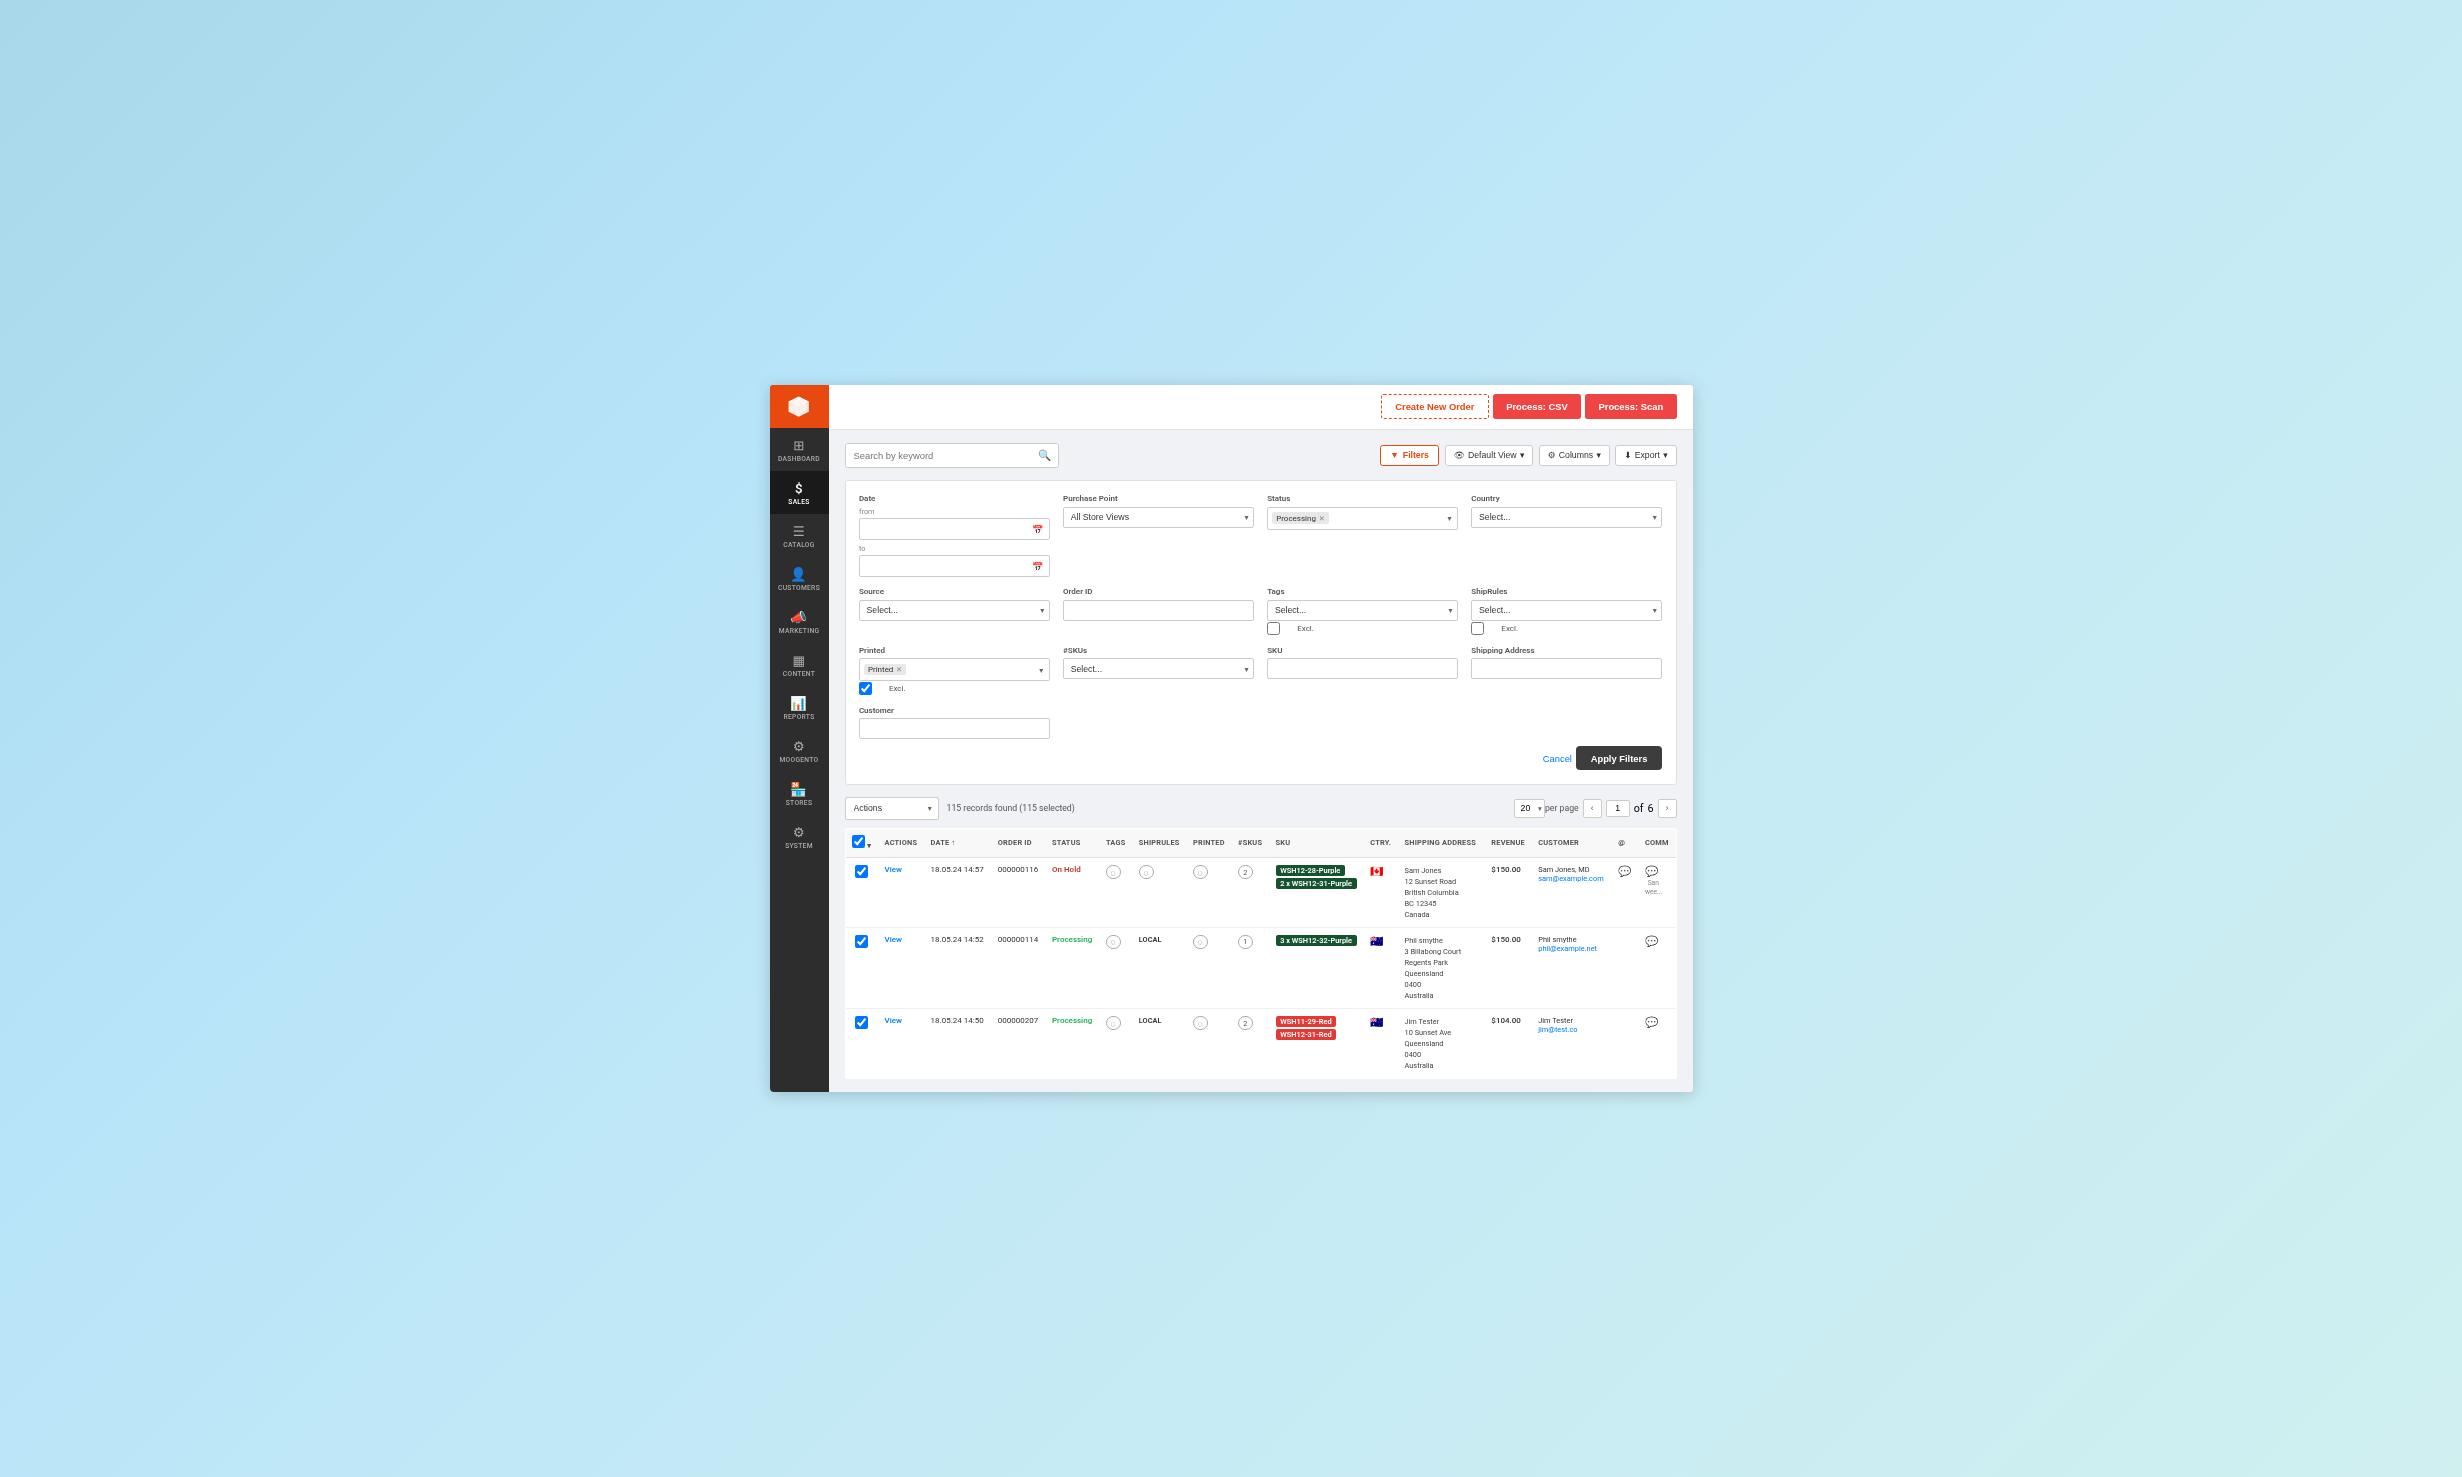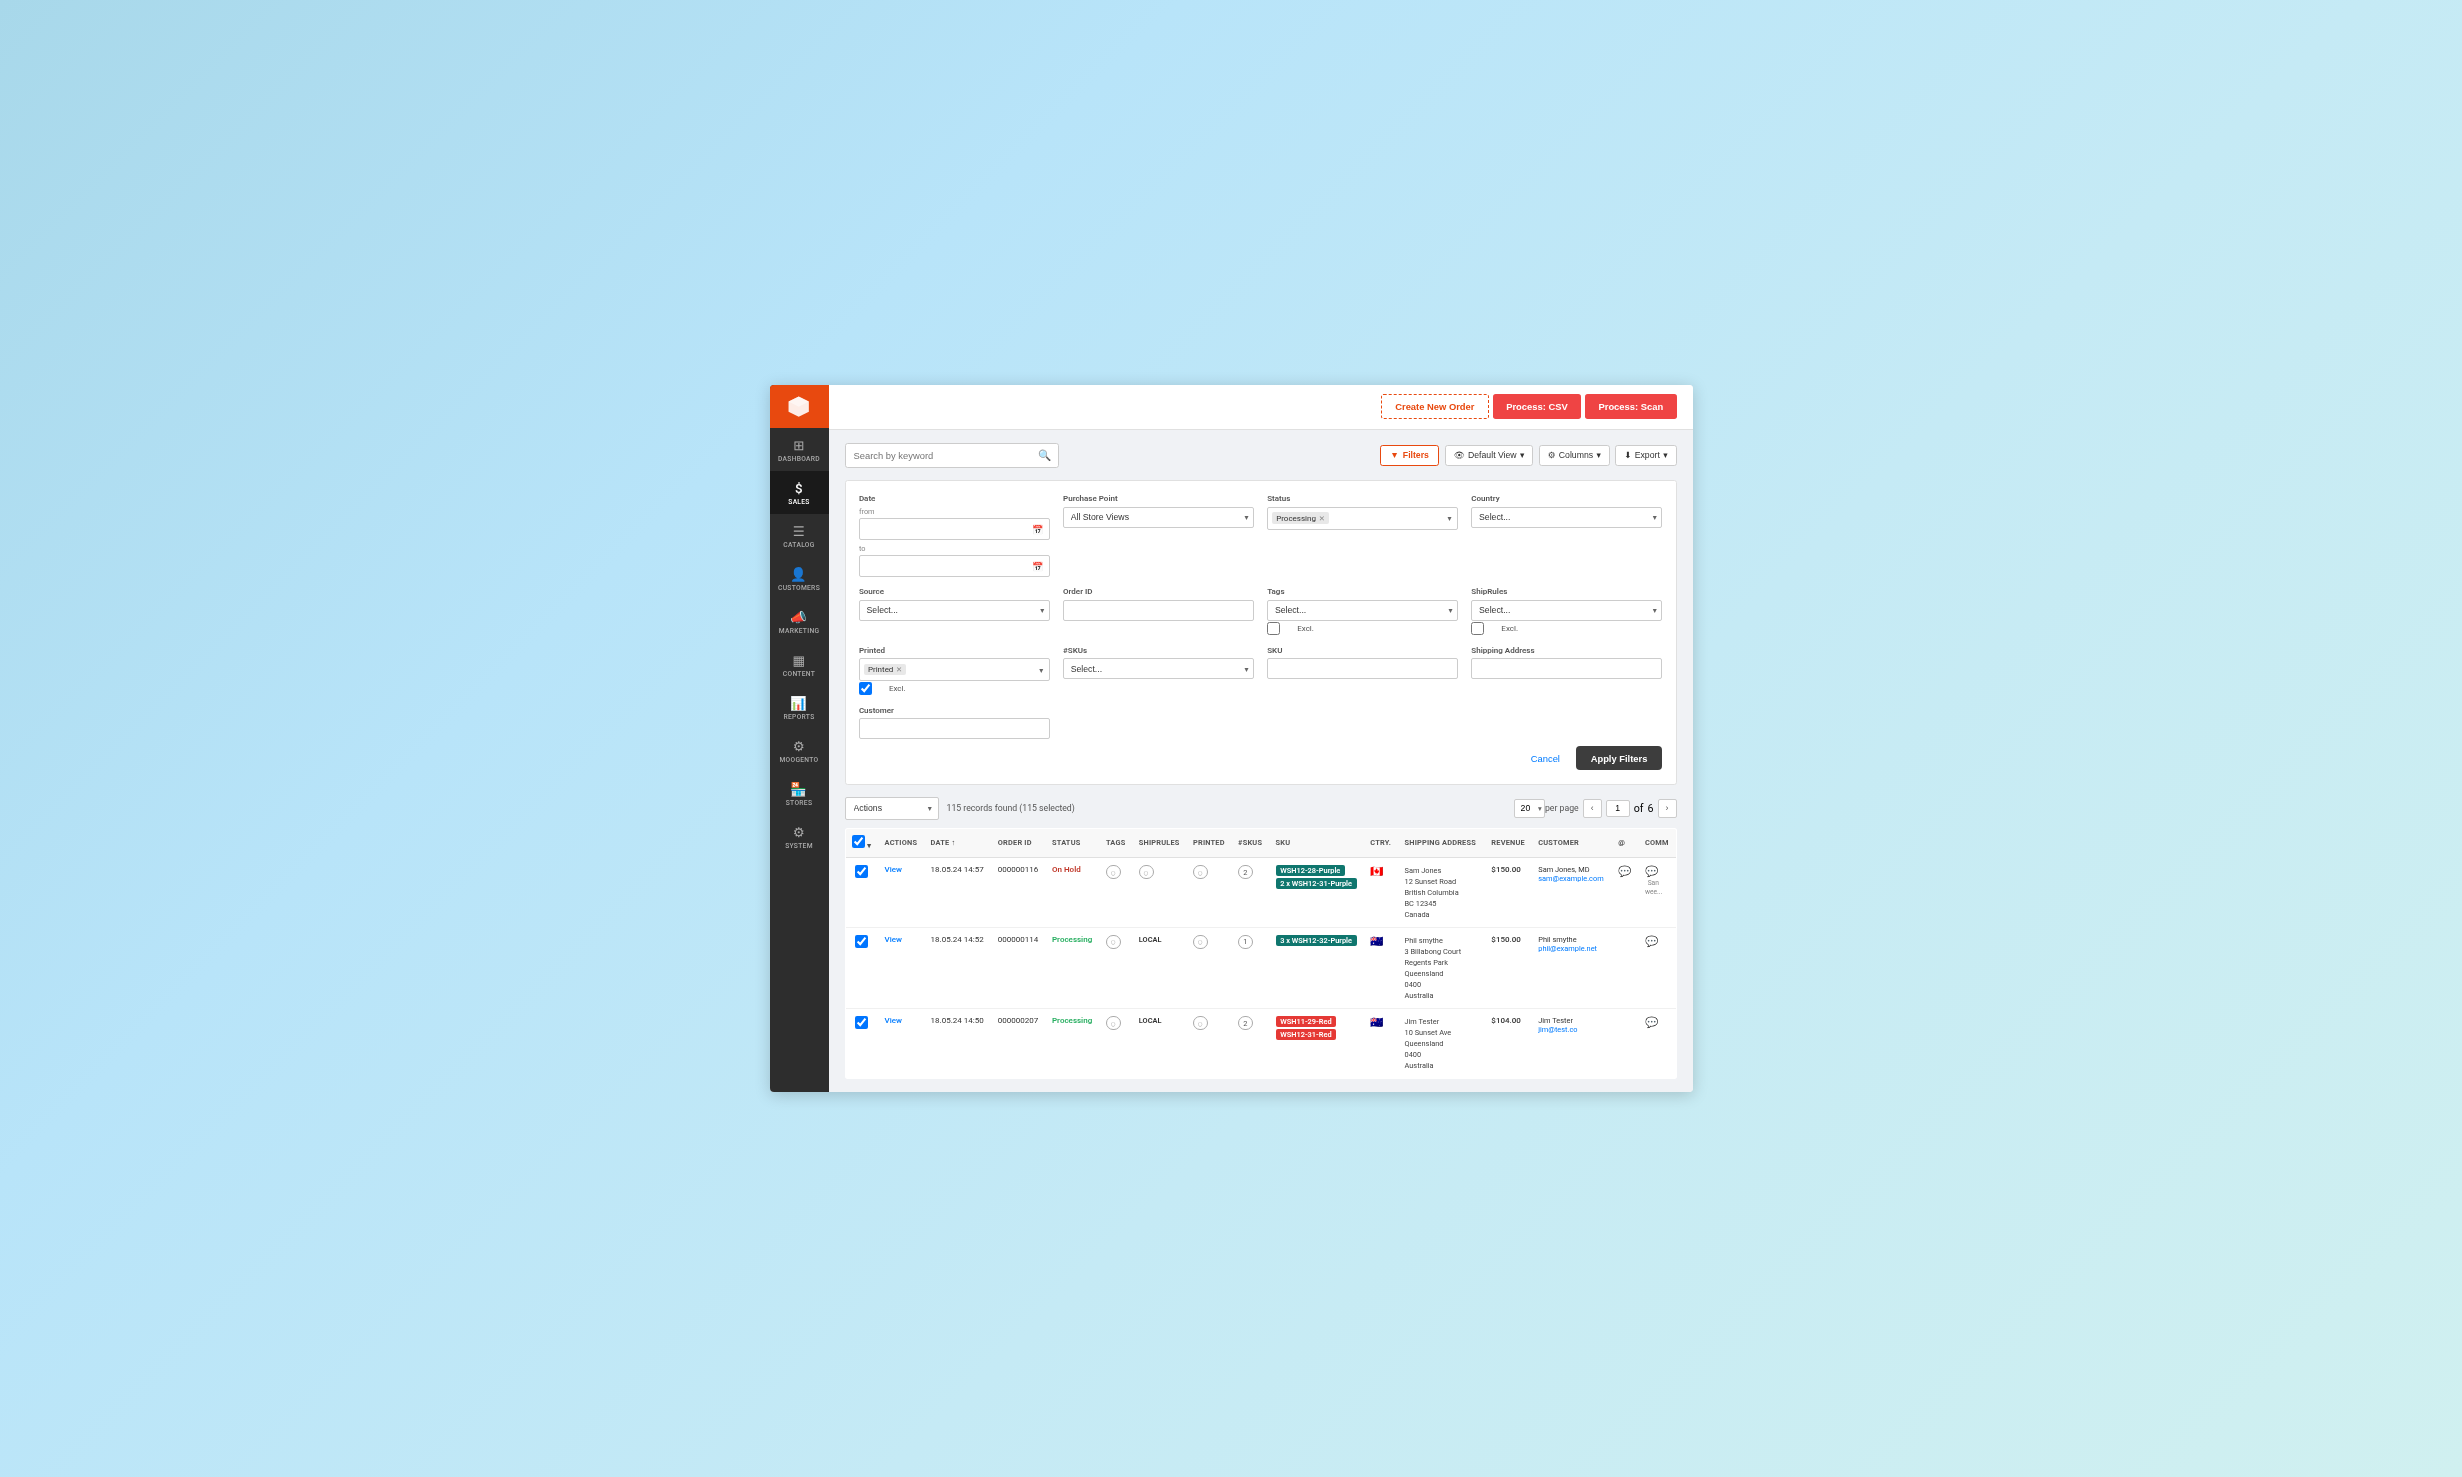--- a/index.html
+++ b/index.html
@@ -286,21 +286,21 @@
       align-items: center;
       gap: 17px;
       margin-top: 1px;
       font-size: 8px;
       color: #555;
     }
     .filter-actions {
       display: flex;
       justify-content: flex-end;
       align-items: center;
-      gap: 16px;
+      gap: 4px;
       margin-top: 6.7px;
     }
     .btn-cancel {
       background: none;
       border: none;
       color: #007bff;
       font-size: 9.4px;
       cursor: pointer;
       font-weight: 500;
     }
@@ -444,21 +444,21 @@
     .sku-tag {
       display: inline-block;
       padding: 1.3px 4.7px;
       border-radius: 2px;
       font-size: 7.4px;
       font-weight: 600;
       color: #fff;
       margin-bottom: 1.3px;
       white-space: nowrap;
     }
-    .sku-purple { background: #0f766e; }
+    .sku-purple { background: #14532d; }
     .sku-red { background: #e53935; }
     .flag { font-size: 10.7px; }
     .ship-addr { font-size: 7.4px; line-height: 1.5; color: #444; }
     .customer-info { font-size: 7.4px; }
     .customer-info .email { color: #007bff; }
     .count-circle {
       display: inline-flex;
       align-items: center;
       justify-content: center;
       width: 14.7px; height: 14.7px;

